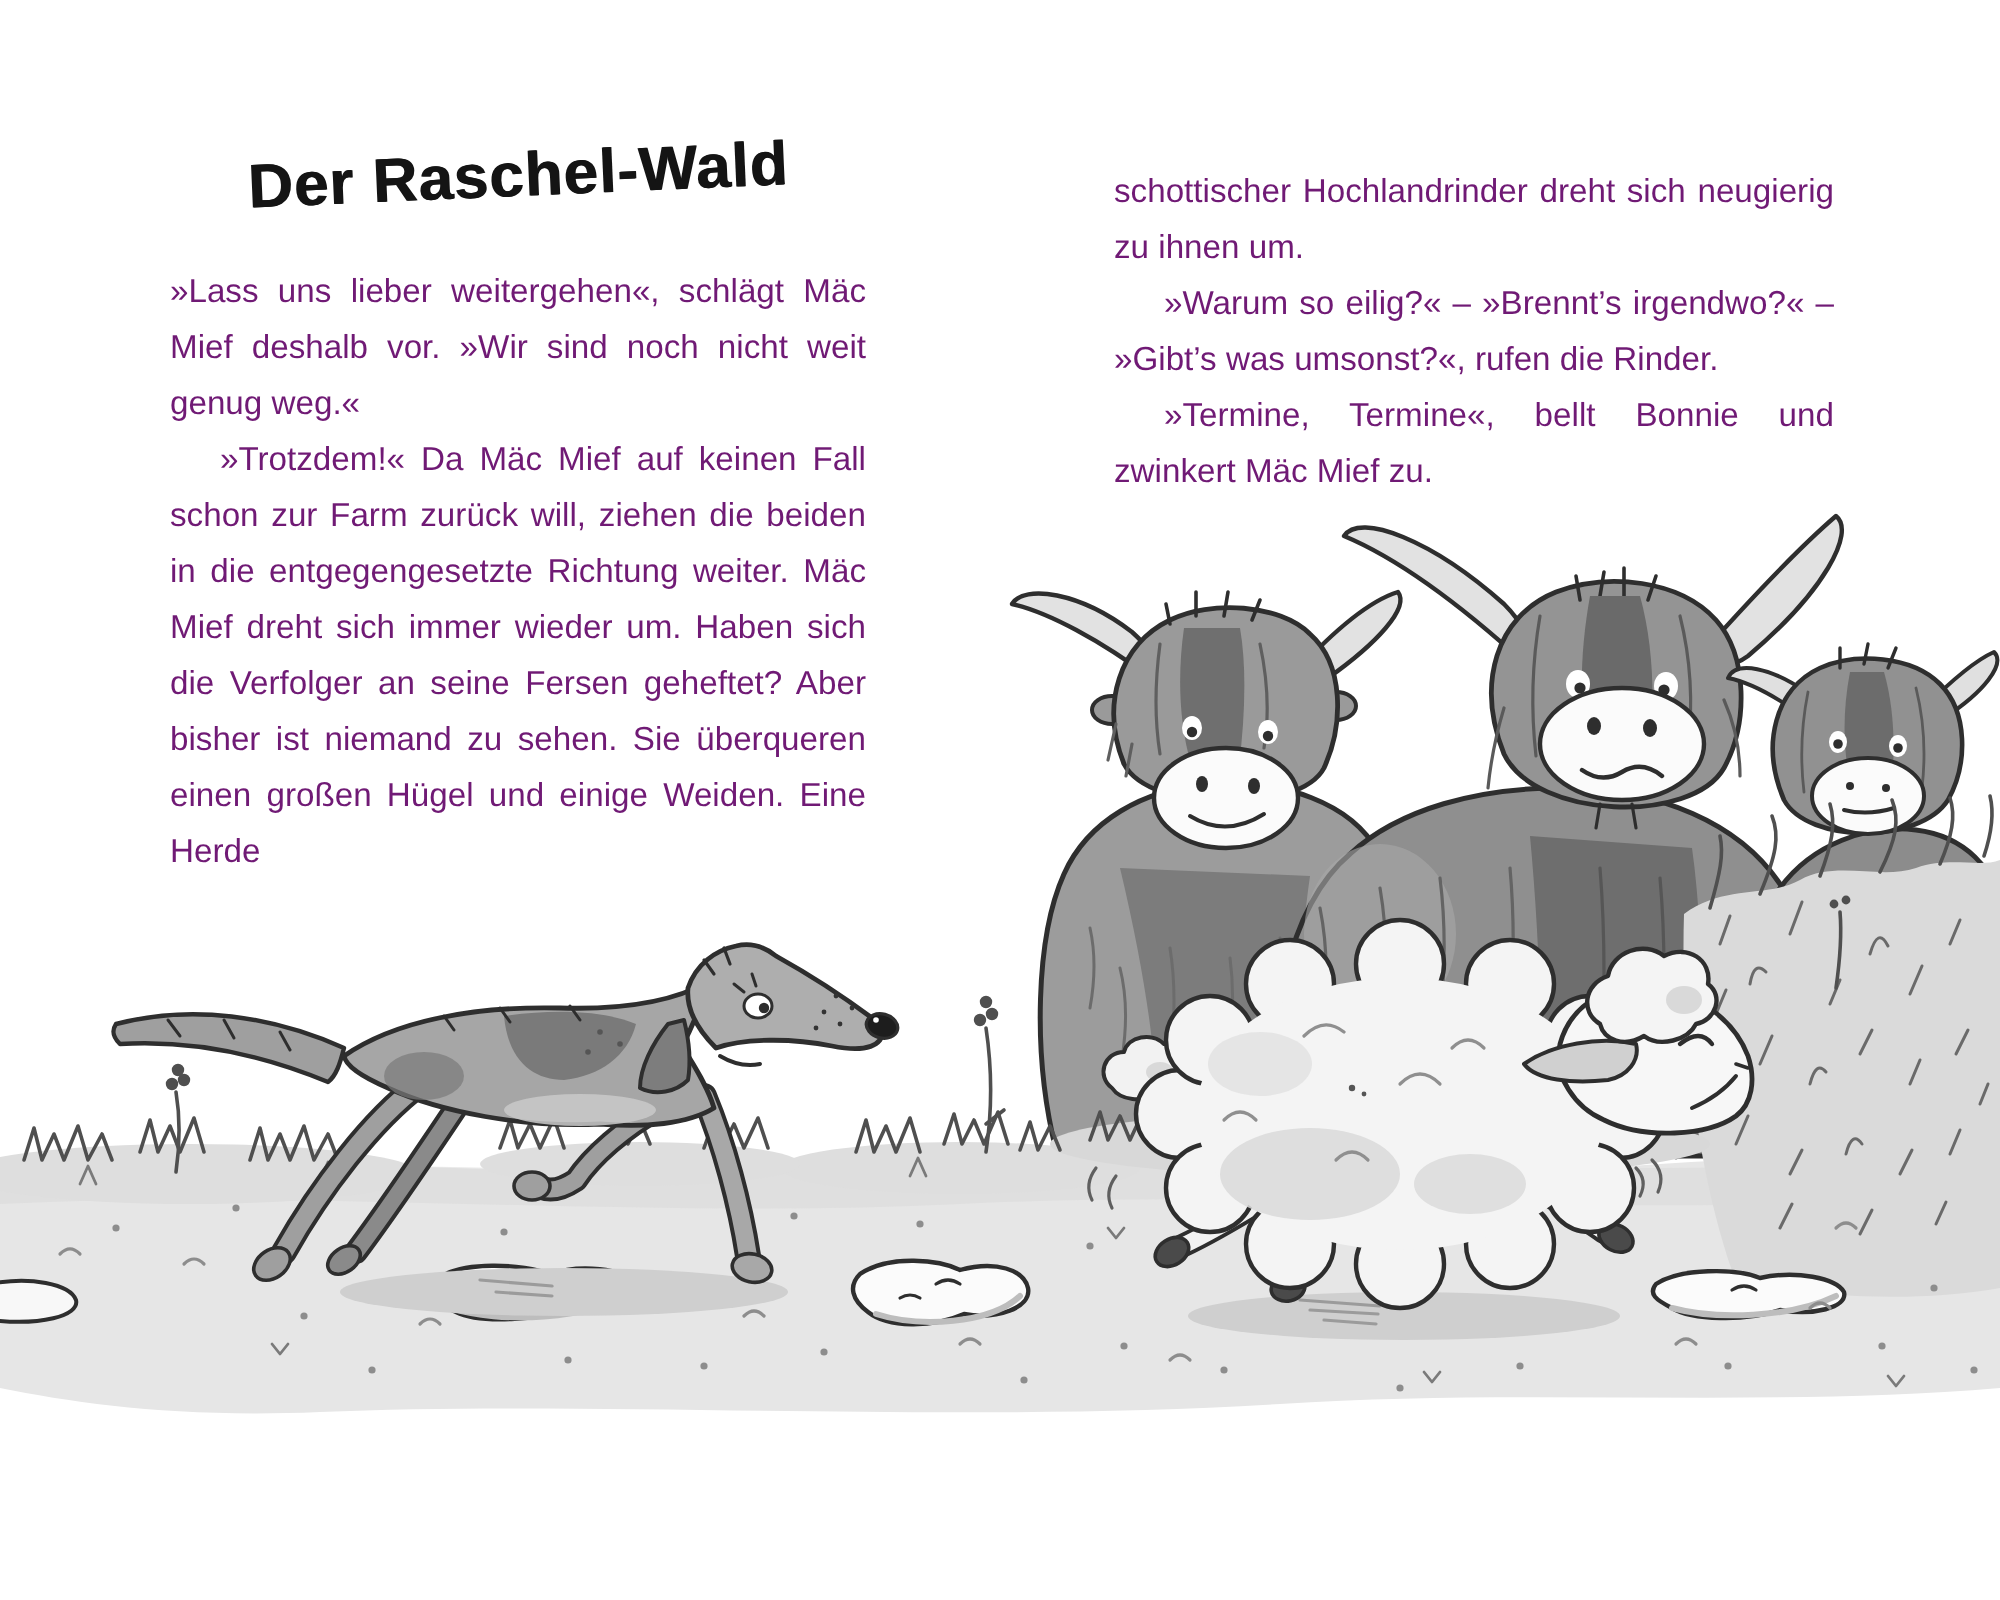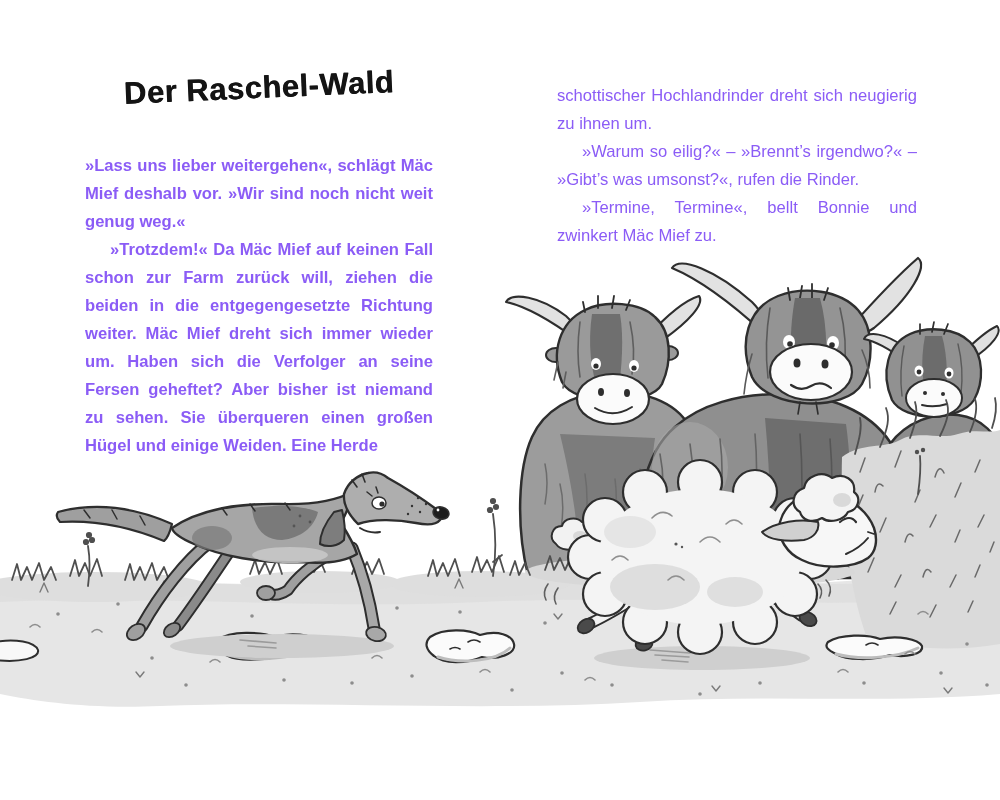--- a/index.html
+++ b/index.html
@@ -2,25 +2,25 @@
 <html><head>
 <meta charset="utf-8">
 <style>
   html,body{margin:0;padding:0;background:#ffffff;}
   .page{position:relative;width:1000px;height:800px;background:#ffffff;overflow:hidden;
         font-family:"Liberation Sans",sans-serif;}
   .title{position:absolute;left:85px;top:70px;width:348px;text-align:center;
          font-size:31px;font-weight:800;color:#141414;letter-spacing:0.5px;
          transform:rotate(-2.5deg);
          text-shadow:0.5px 0 0 #141414;}
-  .col{position:absolute;font-size:16.6px;line-height:28px;color:#8b5cf6;
+  .col{position:absolute;font-size:16.6px;line-height:28px;color:#701a75;
        text-align:justify;text-justify:inter-word;}
   .col p{margin:0;}
   .col p.indent{text-indent:25px;}
-  .col-left{left:85px;top:152px;width:348px;font-weight:bold;}
+  .col-left{left:85px;top:132px;width:348px;}
   .col-right{left:557px;top:82px;width:360px;}
   .illustration{position:absolute;left:0;top:242px;width:1000px;height:480px;}
 </style>
 </head>
 <body>
 
 <div class="page">
 
   <div class="title">Der Raschel-Wald</div>
 

